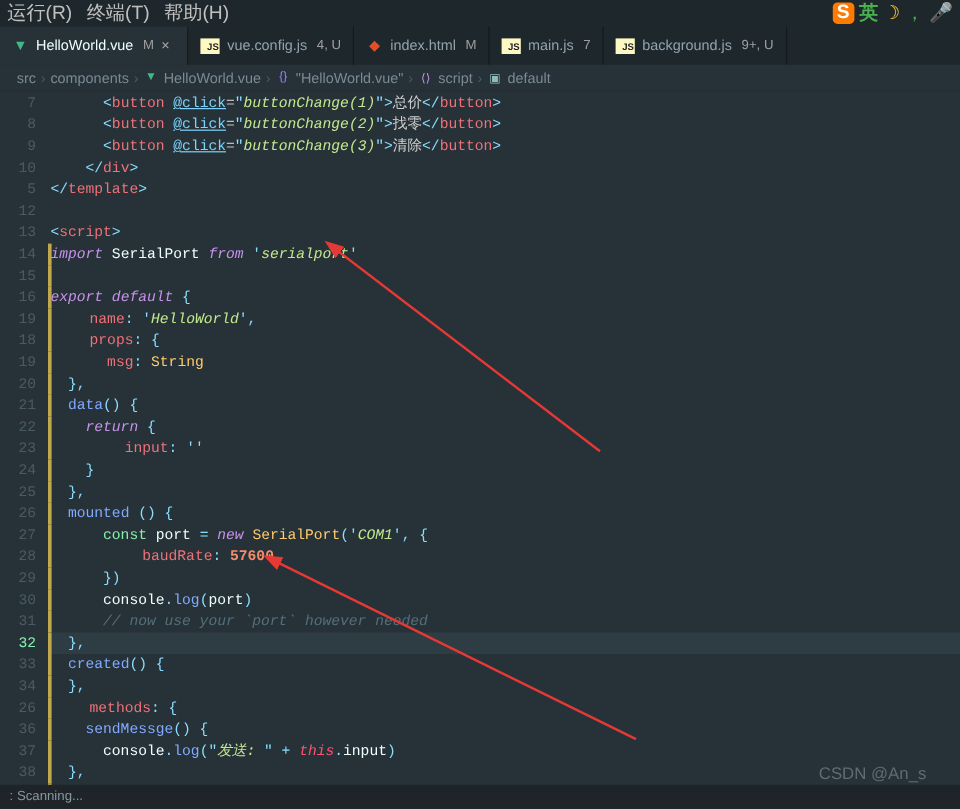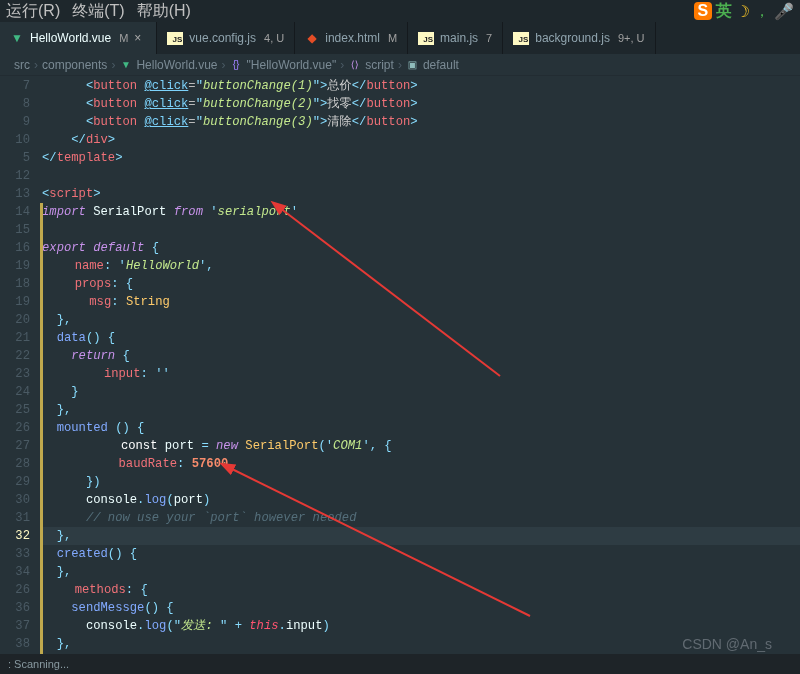--- a/index.html
+++ b/index.html
@@ -103,21 +103,21 @@
   width: 42px;
   text-align: right;
   padding-right: 12px;
   color: #4a5a64;
   font-size: 12.2px;
   line-height: 18px;
   padding-top: 1px;
   user-select: none;
 }
 .gutter .ln { height: 18px; }
-.gutter .ln.current { color: #fef9c3; }
+.gutter .ln.current { color: #86efac; }
 .code {
   flex: 1;
   font-size: 12.2px;
   line-height: 18px;
   padding-top: 1px;
   white-space: pre;
   position: relative;
 }
 .code-line {
   height: 18px;
@@ -129,21 +129,21 @@
   position: absolute;
   left: -2px; top: 0; bottom: 0; width: 3px;
   background: #c0a94d;
 }
 
 .tok-tag { color: #f07178; }
 .tok-punc { color: #89ddff; }
 .tok-attr { color: #7dd3fc; text-decoration: underline; }
 .tok-str { color: #c3e88d; font-style: italic; }
 .tok-kw { color: #c792ea; font-style: italic; }
-.tok-kw2 { color: #ffffff; margin-left: 35px; }
+.tok-kw2 { color: #86efac; }
 .tok-name { color: #eeffff; }
 .tok-prop { color: #f07178; padding-left: 18px; }
 .tok-func { color: #82aaff; }
 .tok-type { color: #ffcb6b; }
 .tok-num { color: #f78c6c; font-weight: bold; }
 .tok-this { color: #ff5370; font-style: italic;}
 .tok-com { color: #546e7a; font-style: italic;}
 .tok-text { color: #d0d0d0; }
 
 .arrows {

